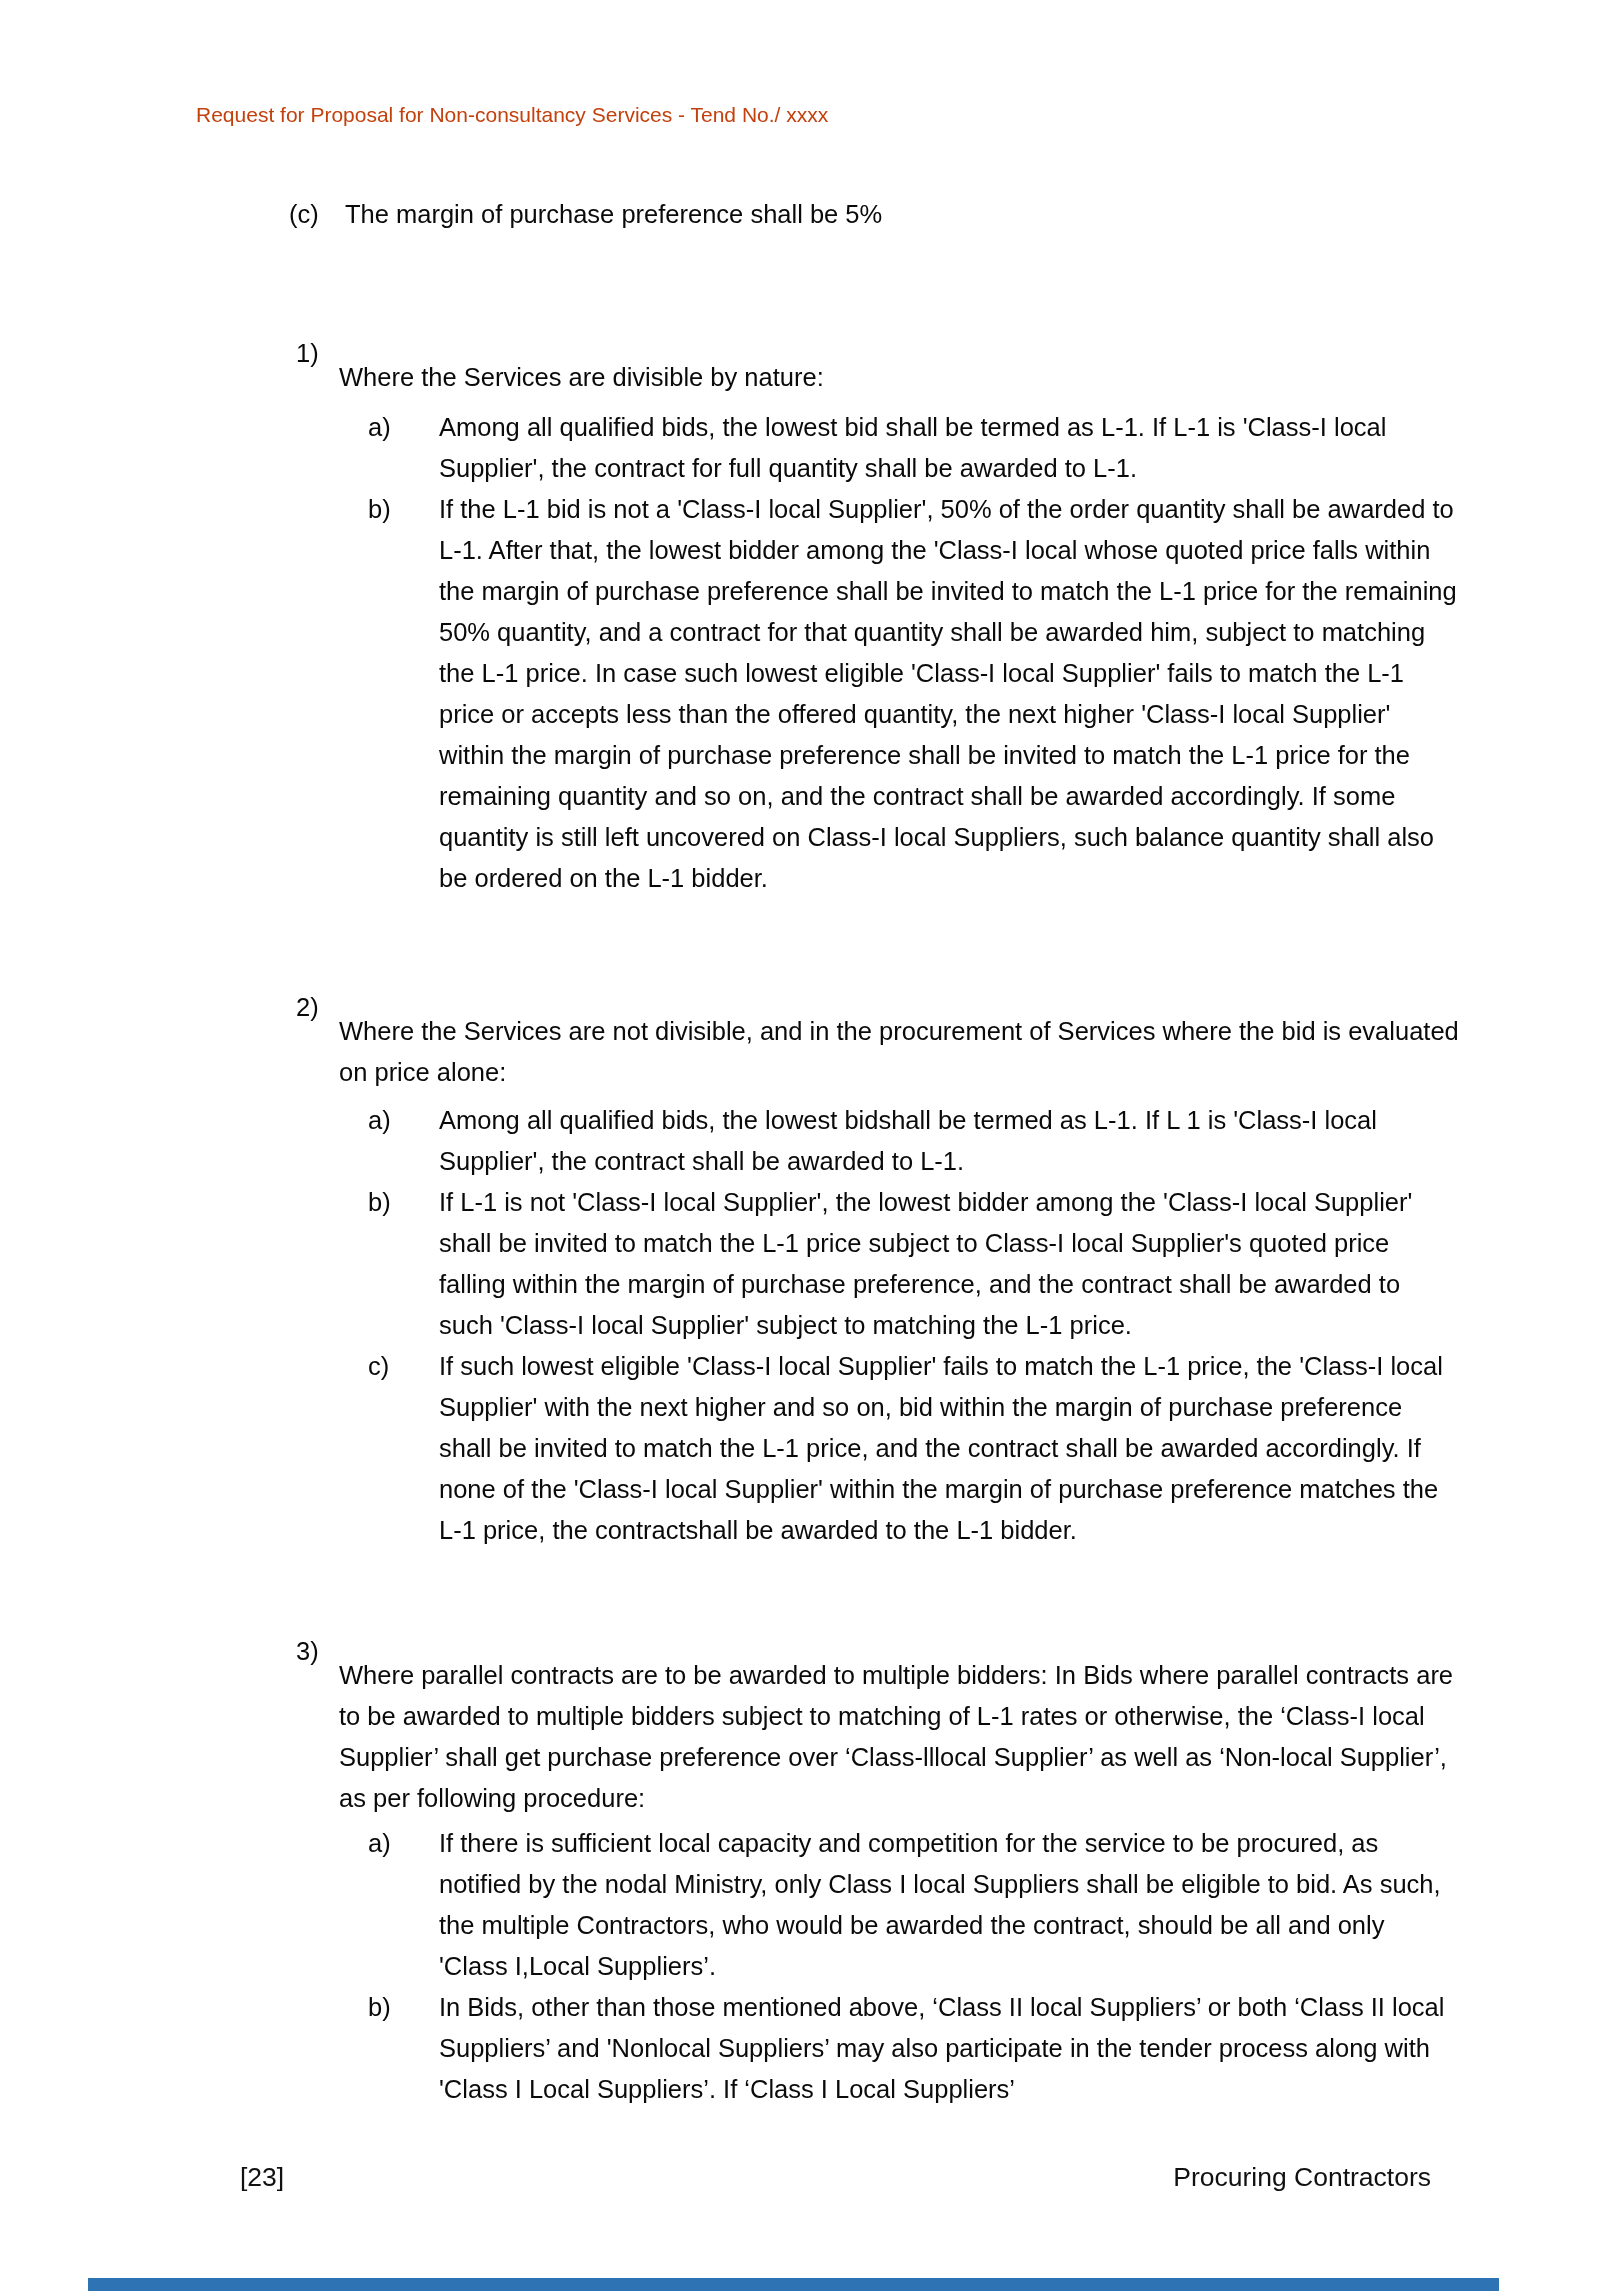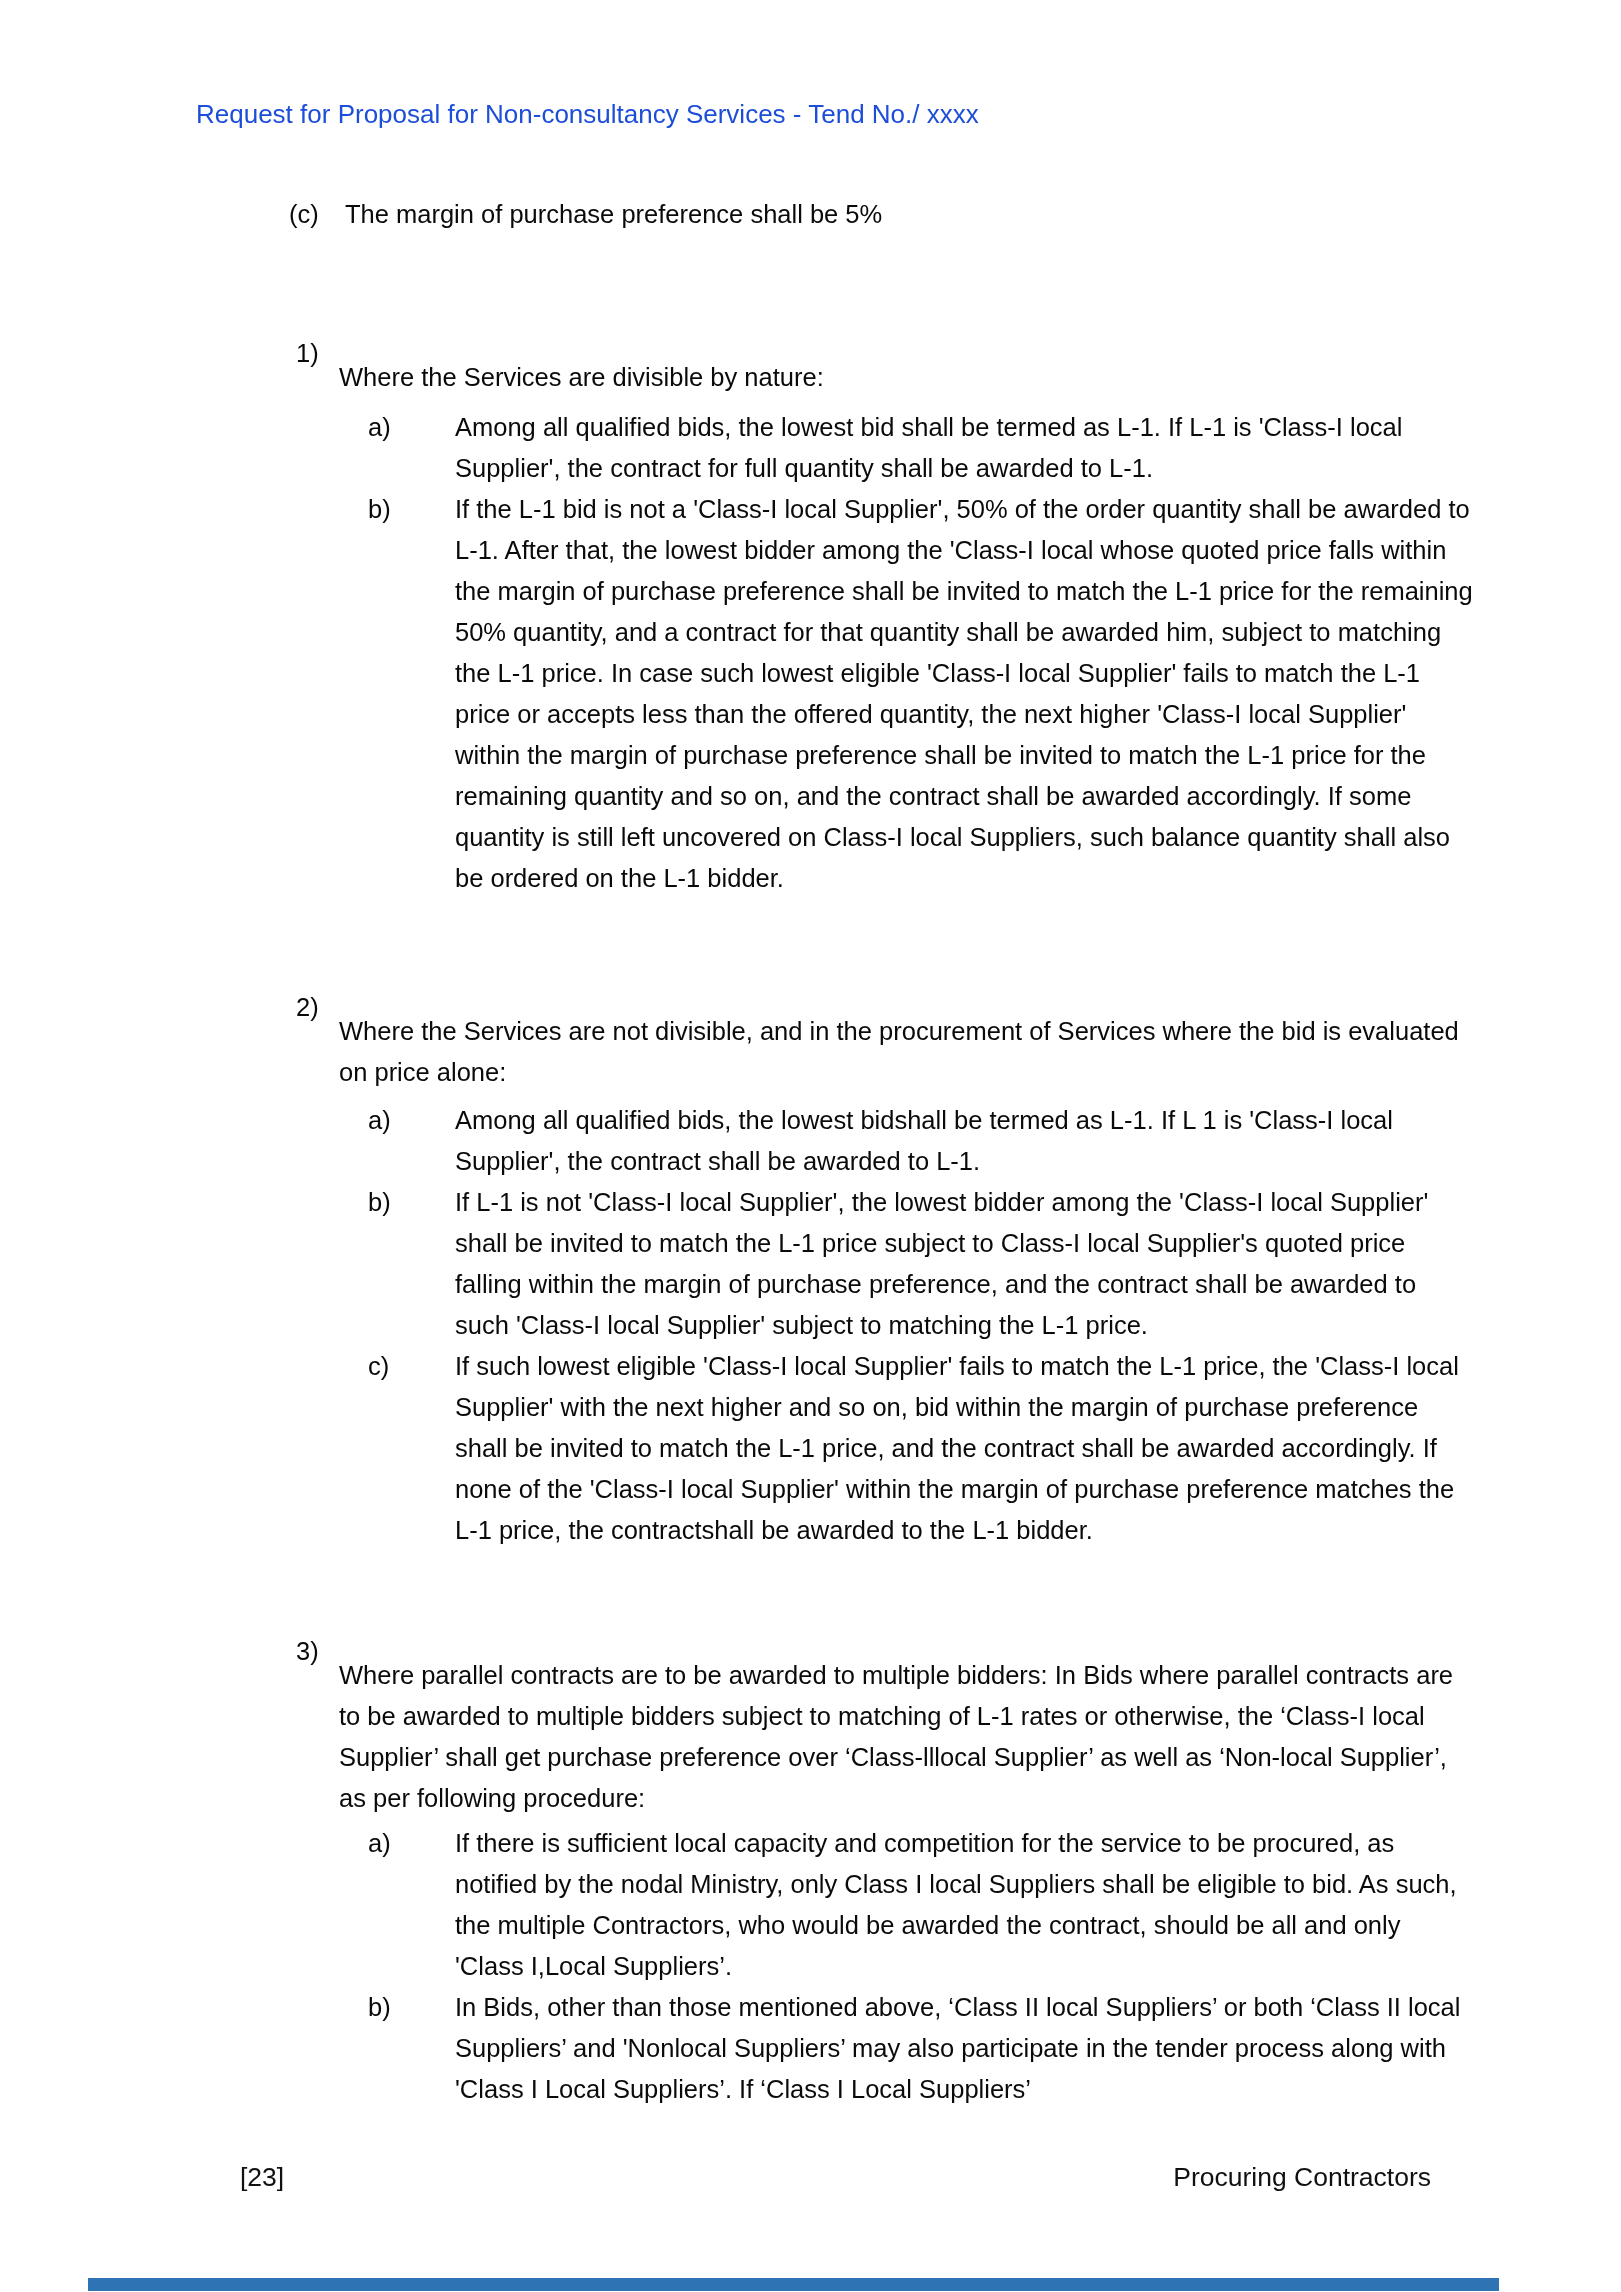--- a/index.html
+++ b/index.html
@@ -13,23 +13,23 @@
     height: 2293px;
     background: #ffffff;
     font-family: "Liberation Sans", sans-serif;
     color: #0a0a0a;
     overflow: hidden;
   }
   .abs { position: absolute; }
 
   .hdr {
     left: 196px; top: 98px;
-    font-size: 26px;
+    font-size: 21px;
     line-height: 33px;
-    color: #1d4ed8;
+    color: #c2410c;
   }
 
   .intro {
     left: 289px; top: 194px;
     font-size: 25.5px;
     line-height: 41px;
     display: flex;
   }
   .intro .lbl { flex: 0 0 56px; }
 
@@ -49,21 +49,21 @@
   }
   .nrow .nnum { flex: 0 0 43px; }
   .nrow .ntxt { width: 1127px; margin-top: 24px; }
 
   .sublist {
     font-size: 25.5px;
     line-height: 41px;
   }
   .srow { display: flex; }
   .srow .slbl { flex: 0 0 71px; }
-  .srow .stxt { width: 1019px; margin-left: 16px; }
+  .srow .stxt { width: 1019px; }
 
   .n1 { left: 296px; top: 333px; }
   .s1 { left: 368px; top: 407px; }
   .n2 { left: 296px; top: 987px; }
   .s2 { left: 368px; top: 1100px; }
   .n3 { left: 296px; top: 1631px; }
   .s3 { left: 368px; top: 1823px; }
 
   .footer {
     left: 240px; top: 2162px;

